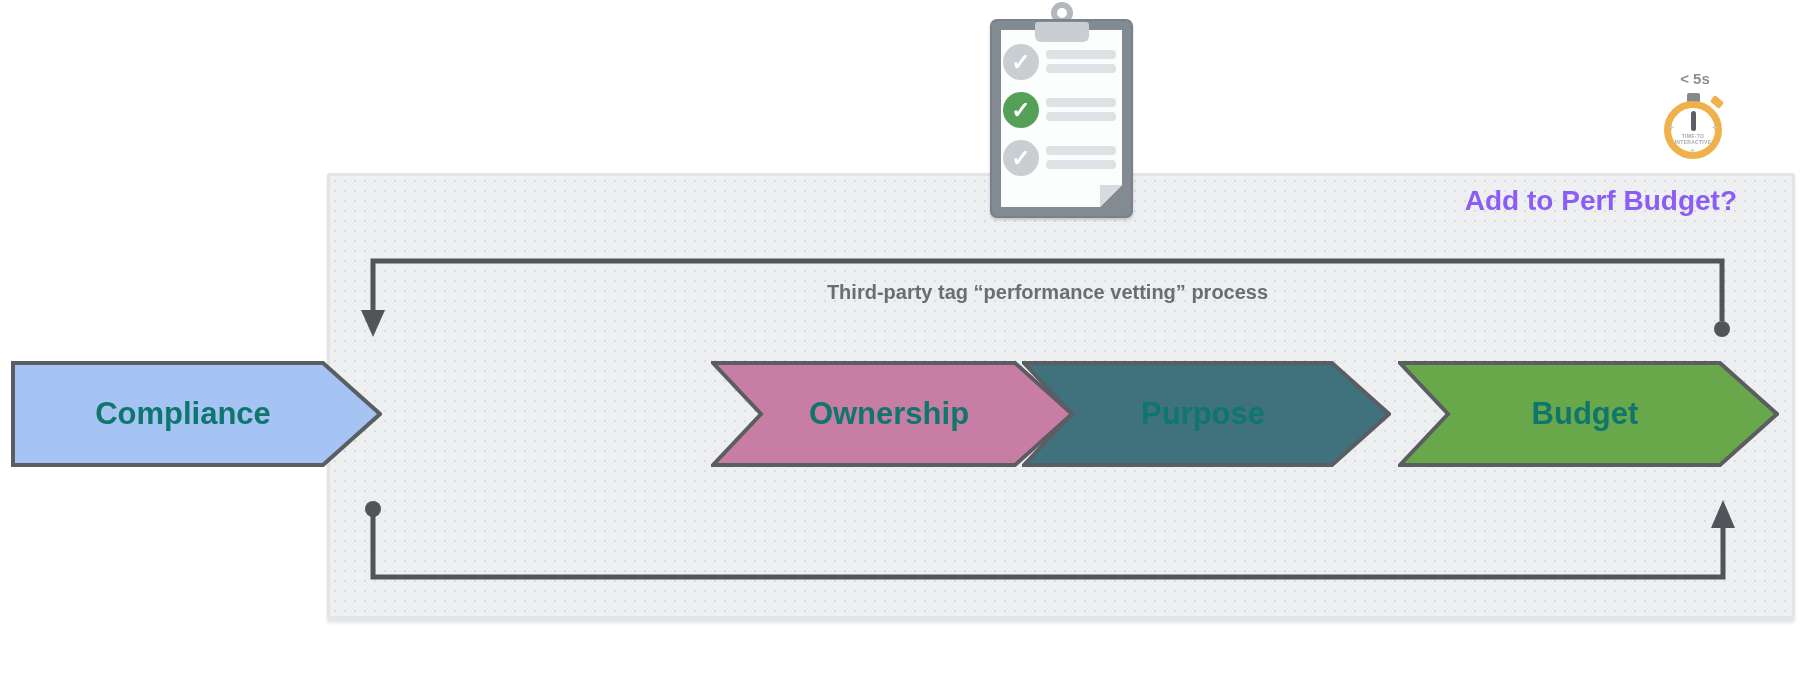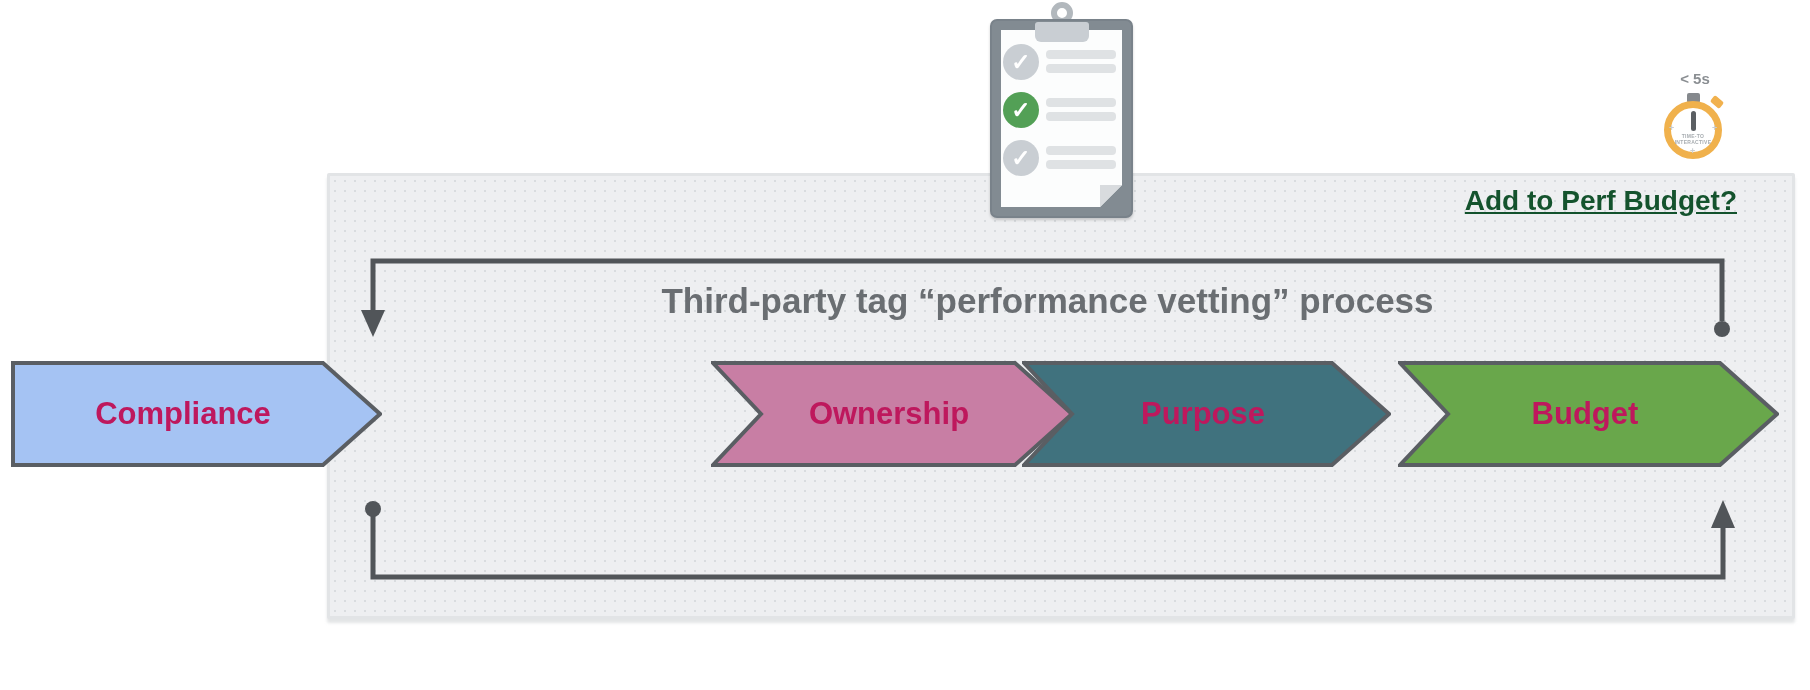--- a/index.html
+++ b/index.html
@@ -10,30 +10,30 @@
   .panel{position:absolute;left:327px;top:173px;width:1462px;height:440px;
          background-color:#EEEFF1;
          background-image:radial-gradient(#D9DCDF 1.1px,rgba(0,0,0,0) 1.3px);
          background-size:10px 10px;
          border:3px solid #E2E4E6;border-radius:2px;
          box-shadow:0 4px 3px rgba(176,180,184,.35);z-index:1;}
 
   .connectors{position:absolute;left:0;top:0;z-index:2;}
 
   .title{position:absolute;left:373px;top:281px;width:1349px;text-align:center;
-         font-weight:700;font-size:35px;color:#6A6E72;z-index:2;white-space:nowrap;}
+         font-weight:700;font-size:20px;color:#6A6E72;z-index:2;white-space:nowrap;}
   .perf-q{position:absolute;left:1237px;top:185px;width:500px;text-align:right;
           font-weight:700;font-size:28px;color:#F0B14C;z-index:2;white-space:nowrap;}
 
   
   .stage{position:absolute;top:361px;height:106px;z-index:3;}
   .stage svg{display:block;}
   .chevron{stroke:#5A5E63;stroke-width:4;stroke-linejoin:miter;}
   .stage-label{position:absolute;top:0;bottom:0;display:flex;align-items:center;
-               justify-content:center;font-weight:700;font-size:31px;color:#be185d;
+               justify-content:center;font-weight:700;font-size:31px;color:#0f766e;
                white-space:nowrap;}
 
   
   .clipboard{position:absolute;left:985px;top:2px;width:150px;height:218px;z-index:4;}
   .cb-ring{position:absolute;left:66px;top:0;width:22px;height:22px;box-sizing:border-box;
            border:6px solid #B2B8BD;border-radius:50%;background:#fff;}
   .cb-board{position:absolute;left:5px;top:17px;width:143px;height:199px;background:#828B92;
             border:2px solid #79828A;border-radius:7px;box-sizing:border-box;
             box-shadow:0 2px 3px rgba(0,0,0,.18);}
   .cb-paper{position:absolute;left:16px;top:28px;width:121px;height:177px;background:#FCFDFD;
@@ -81,21 +81,21 @@
     <g stroke="none" fill="#515559">
       <polygon points="361,310 385,310 373,337"></polygon>
       <polygon points="1711,528 1735,528 1723,500"></polygon>
       <circle cx="1722" cy="329" r="8"></circle>
       <circle cx="373" cy="509" r="8"></circle>
     </g>
   </svg>
 
   <div class="title" style="color: rgb(106, 110, 114);">Third-party tag “performance vetting” process</div>
 
-  <div class="perf-q" style="color: #14532d; text-decoration: underline;">Add to Perf Budget?</div>
+  <div class="perf-q" style="color: #8b5cf6;">Add to Perf Budget?</div>
 
   <div class="stage" style="left:11px;width:371px">
     <svg width="371" height="106" viewBox="0 0 371 106">
       <polygon class="chevron" fill="#A5C3F3" points="2,2 312,2 369,53 312,104 2,104"></polygon>
     </svg>
     <div class="stage-label" style="left:30px;right:57px">Compliance</div>
   </div>
 
 
   <div class="stage" style="left:711px;width:363px">

